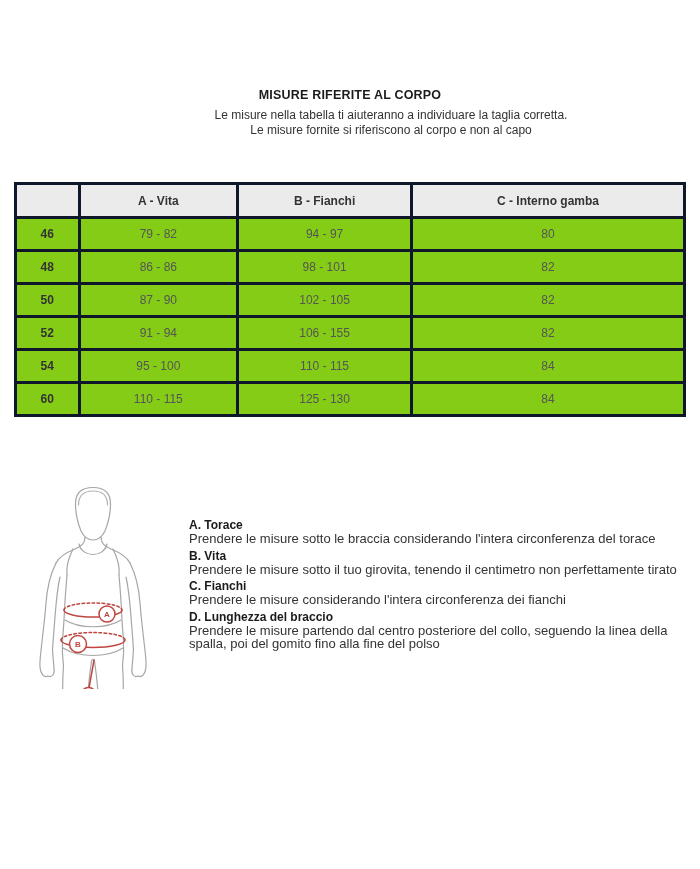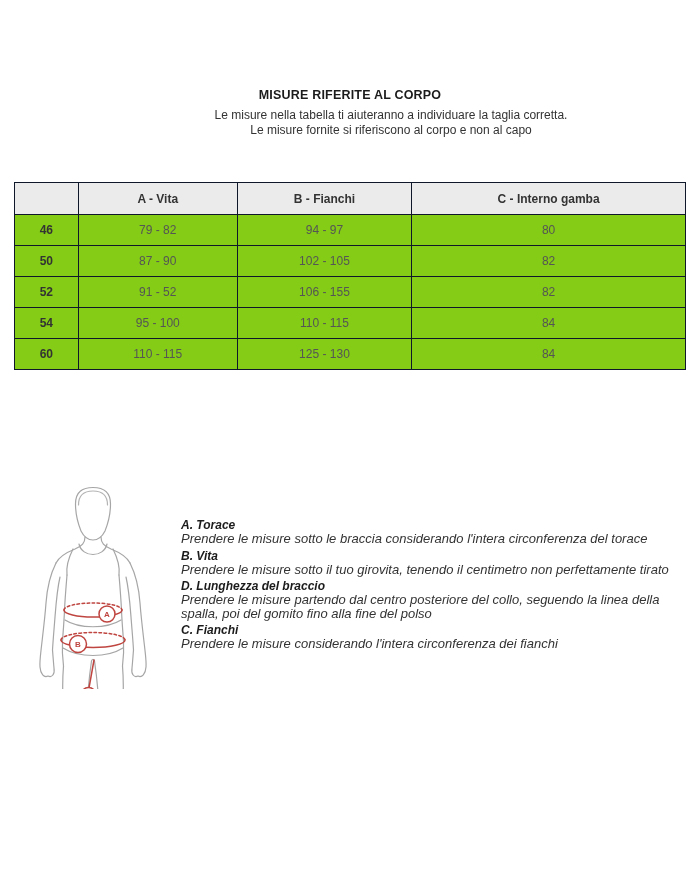--- a/index.html
+++ b/index.html
@@ -13,30 +13,30 @@
   }
   .subtitle{
     position:absolute;top:108px;left:0;width:100%;text-align:center;
     font-size:12px;color:#333;line-height:15px;margin-left:41px;
   }
   table.size-table{
     position:absolute;top:182px;left:14px;width:672px;
     border-collapse:collapse;table-layout:fixed;font-size:12px;color:#555;
   }
   table.size-table th, table.size-table td{
-    border:1px solid #0f172a;text-align:center;vertical-align:middle;padding:0;
+    border:3px solid #0f172a;text-align:center;vertical-align:middle;padding:0;
   }
   table.size-table thead th{
     background:#ebebeb;height:31px;font-weight:bold;color:#333;font-size:12px;
   }
   table.size-table td{height:30px;background:#84cc16;}
   table.size-table td.size-cell{font-weight:bold;color:#333;}
   .figure-svg{position:absolute;left:35px;top:483px;width:116px;height:316px;}
   .instructions{position:absolute;left:177px;top:519px;width:516px;}
-  .instruction-item{margin:0 0 4px 4px;font-style:italic;}
+  .instruction-item{margin:0 0 4px 12px;}
   .instruction-heading{font-size:12px;font-weight:bold;color:#1b1b1b;line-height:13px;}
   .instruction-body{font-size:13px;color:#333;line-height:13.5px;}
   .badge-letter{font-family:"Liberation Sans",sans-serif;font-size:8px;font-weight:bold;fill:#bf4540;}
 </style>
 </head>
 <body>
 
 <div class="page">
 
   <div class="page-title">MISURE RIFERITE AL CORPO</div>
@@ -61,28 +61,34 @@
       </tr>
     </thead>
     <tbody>
       <tr>
         <td class="size-cell">46</td>
         <td>79 - 82</td>
         <td>94 - 97</td>
         <td>80</td>
       </tr>
       <tr>
+        <td class="size-cell">48</td>
+        <td>86 - 86</td>
+        <td>98 - 101</td>
+        <td>82</td>
+      </tr>
+      <tr>
         <td class="size-cell">50</td>
         <td>87 - 90</td>
         <td>102 - 105</td>
         <td>82</td>
       </tr>
       <tr>
         <td class="size-cell">52</td>
-        <td>91 - 52</td>
+        <td>91 - 94</td>
         <td>106 - 155</td>
         <td>82</td>
       </tr>
       <tr>
         <td class="size-cell">54</td>
         <td>95 - 100</td>
         <td>110 - 115</td>
         <td>84</td>
       </tr>
       <tr>
@@ -151,22 +157,22 @@
   <div class="instructions">
     <div class="instruction-item">
       <div class="instruction-heading">A. Torace</div>
       <div class="instruction-body">Prendere le misure sotto le braccia considerando l'intera circonferenza del torace</div>
     </div>
     <div class="instruction-item">
       <div class="instruction-heading">B. Vita</div>
       <div class="instruction-body">Prendere le misure sotto il tuo girovita, tenendo il centimetro non perfettamente tirato</div>
     </div>
     <div class="instruction-item">
+      <div class="instruction-heading">C. Fianchi</div>
+      <div class="instruction-body">Prendere le misure considerando l'intera circonferenza dei fianchi</div>
+    </div>
+    <div class="instruction-item">
       <div class="instruction-heading">D. Lunghezza del braccio</div>
       <div class="instruction-body">Prendere le misure partendo dal centro posteriore del collo, seguendo la linea della spalla, poi del gomito fino alla fine del polso</div>
-    </div>
-    <div class="instruction-item">
-      <div class="instruction-heading">C. Fianchi</div>
-      <div class="instruction-body">Prendere le misure considerando l'intera circonferenza dei fianchi</div>
     </div>
   </div>
 
 </div>
 
 </body></html>

